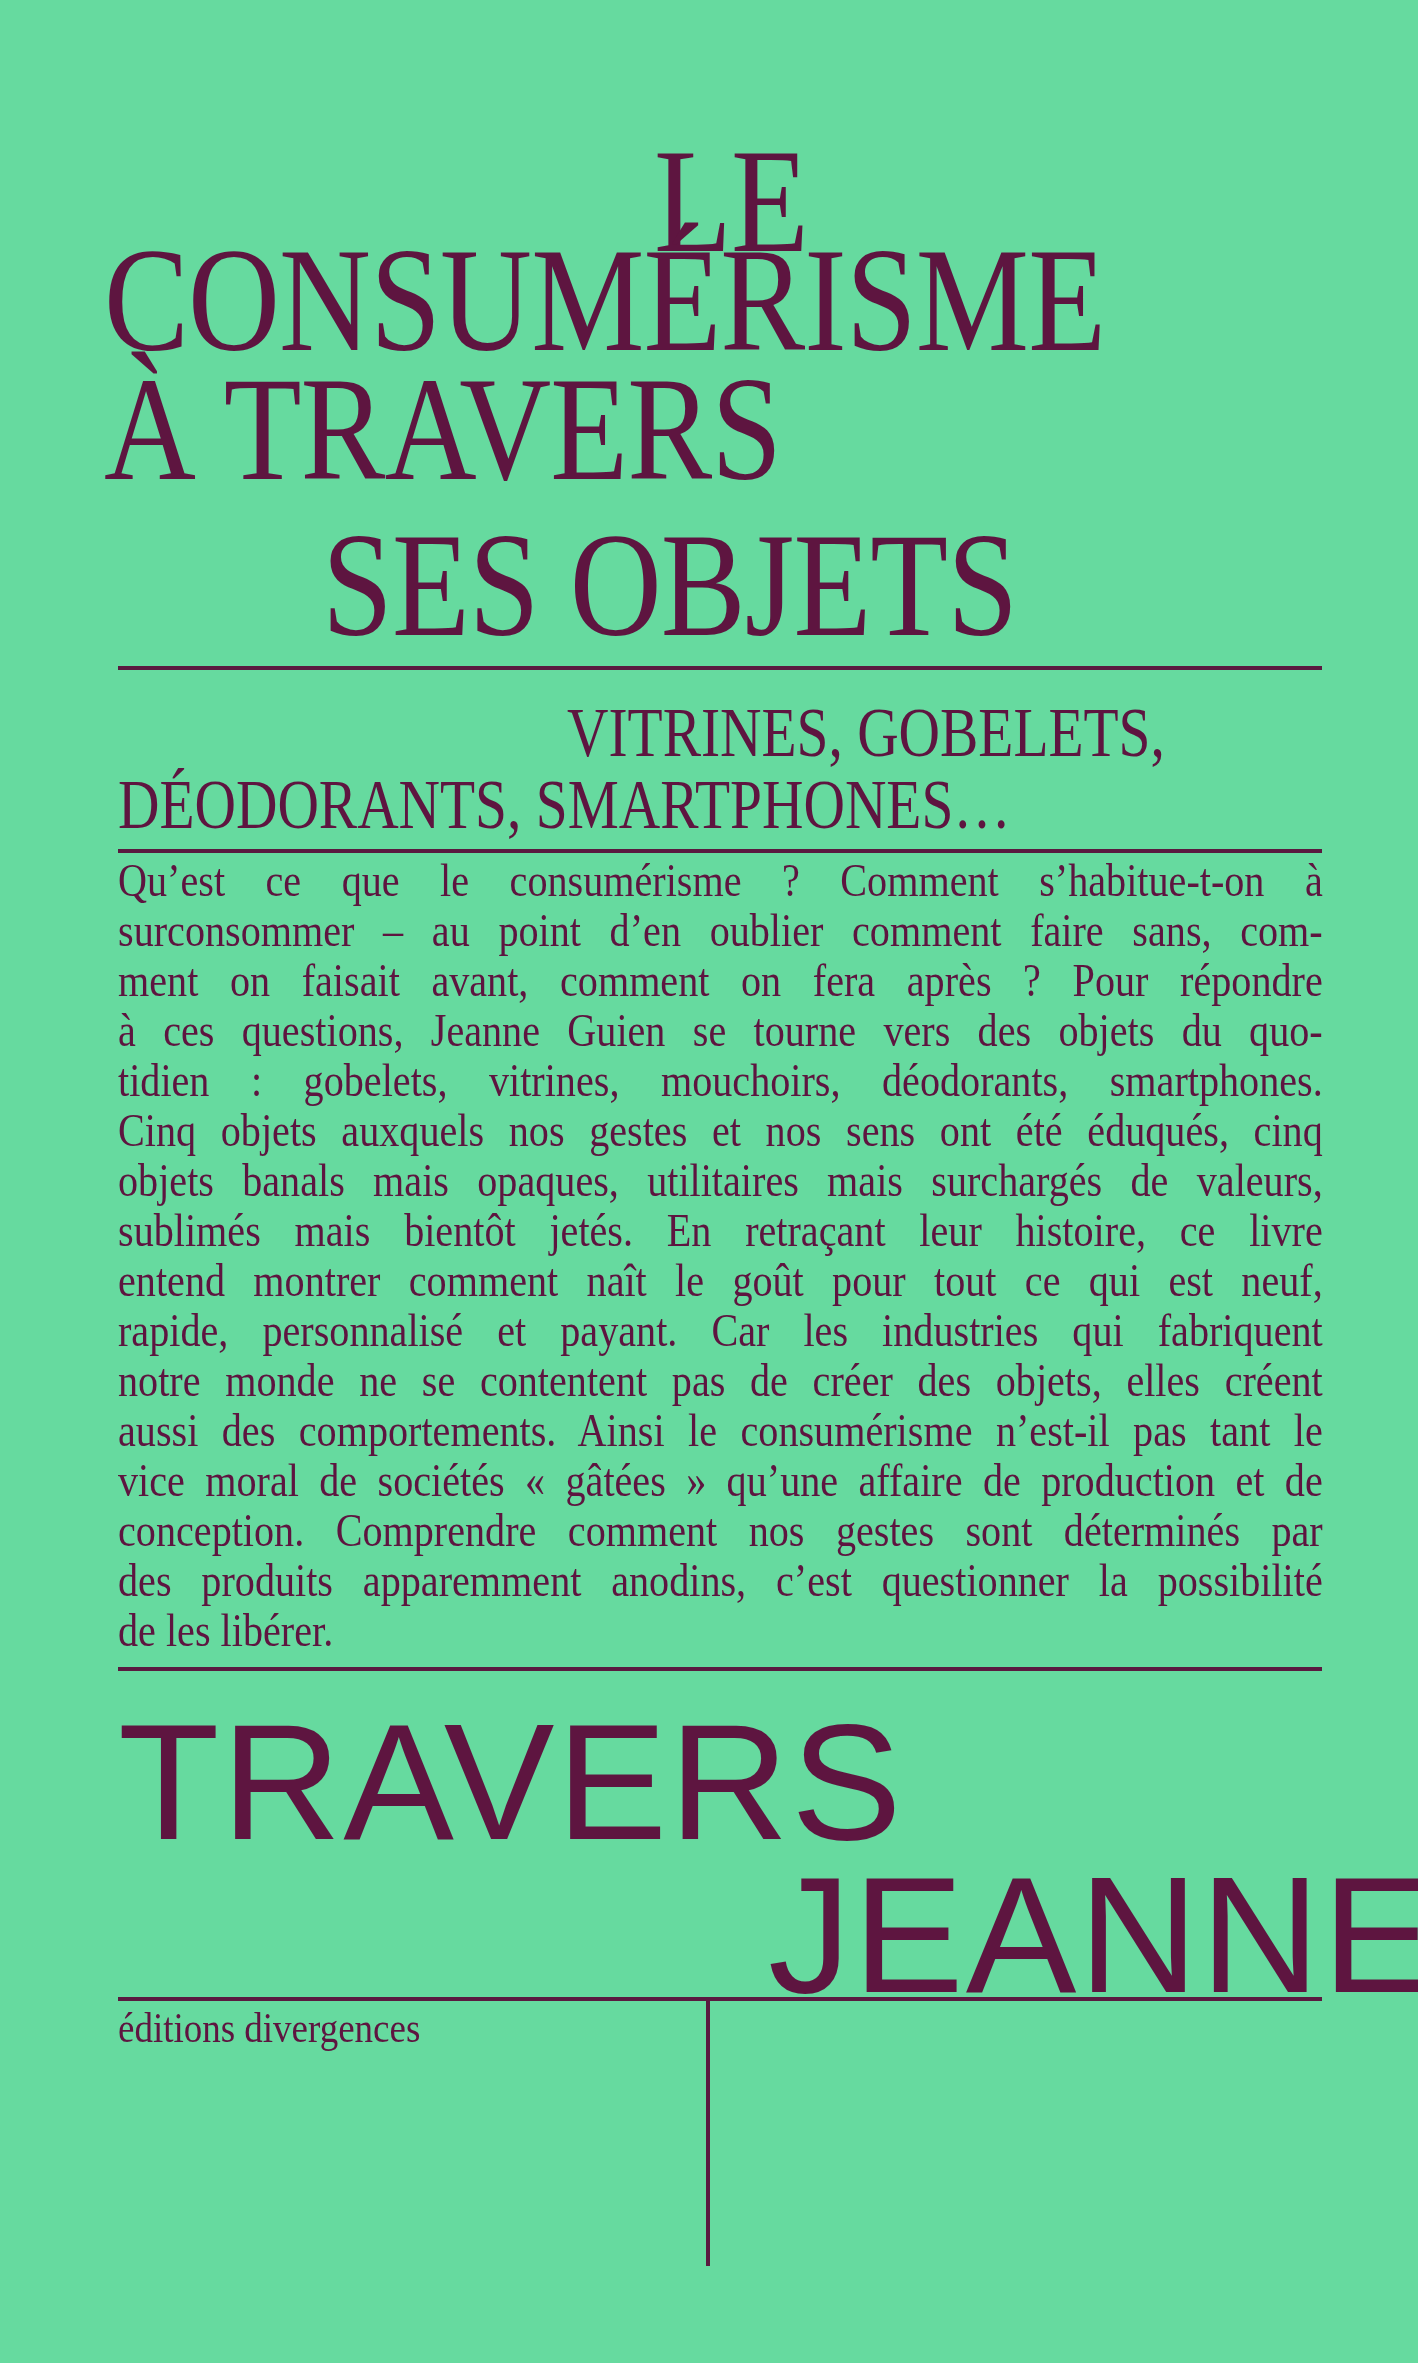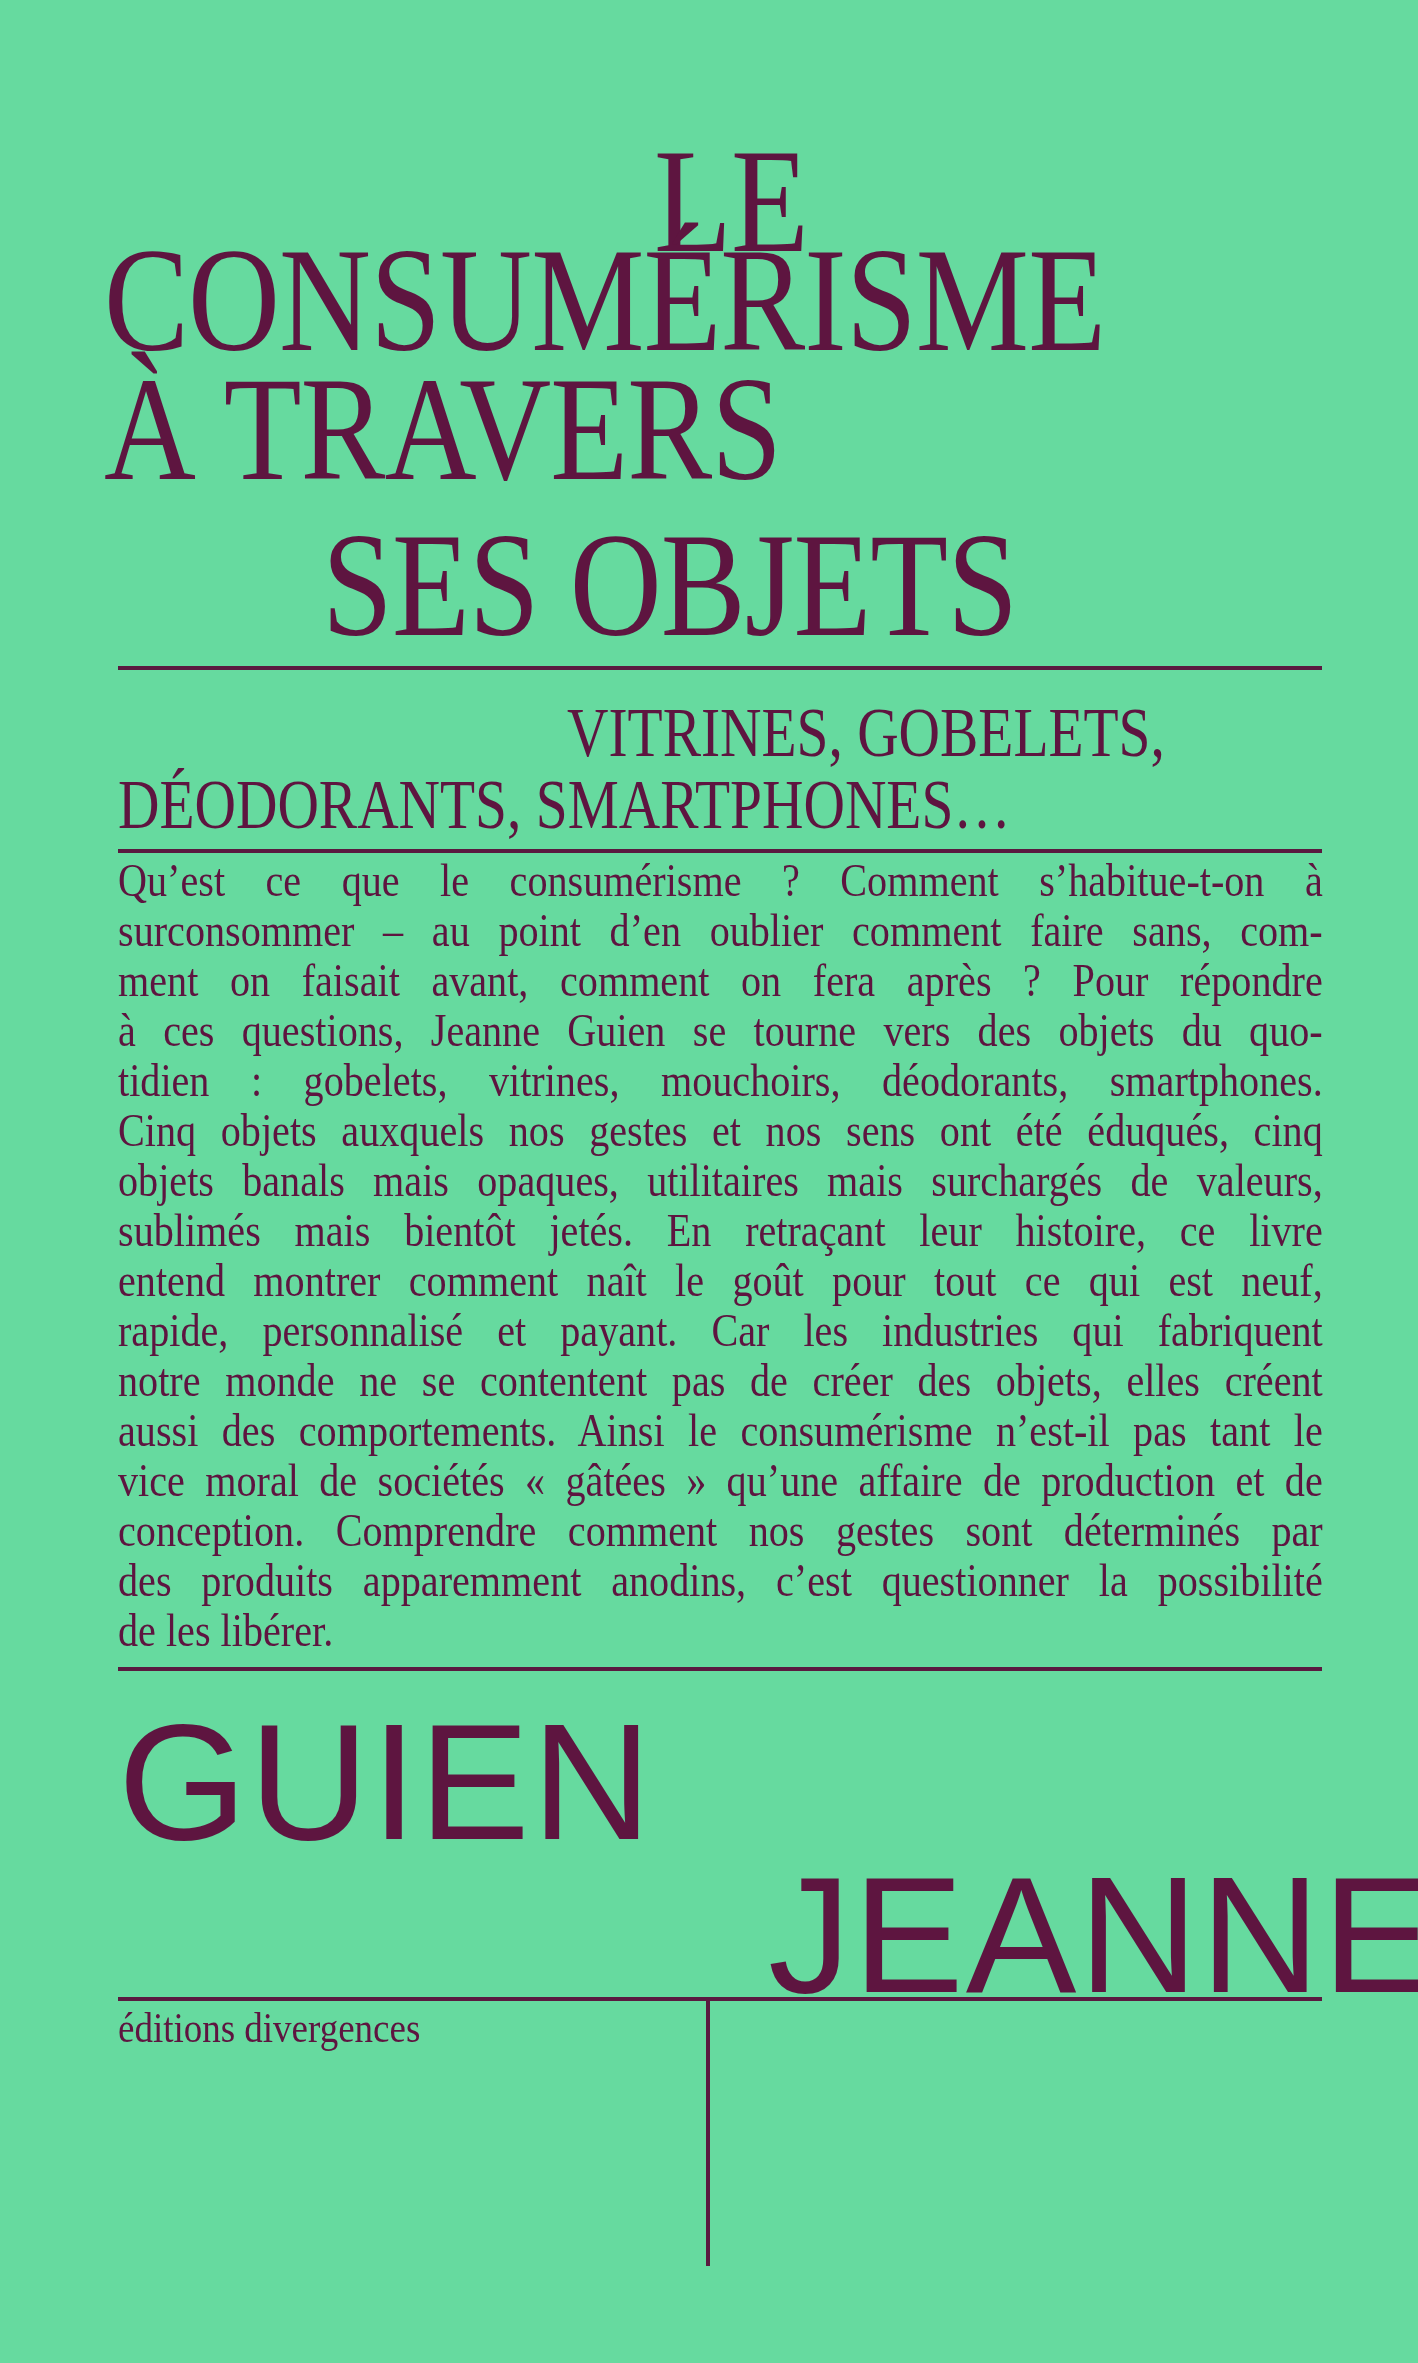--- a/index.html
+++ b/index.html
@@ -72,21 +72,21 @@
     <span class="body-line">aussi des comportements. Ainsi le consumérisme n’est-il pas tant le</span>
     <span class="body-line">vice moral de sociétés « gâtées » qu’une affaire de production et de</span>
     <span class="body-line">conception. Comprendre comment nos gestes sont déterminés par</span>
     <span class="body-line">des produits apparemment anodins, c’est questionner la possibilité</span>
     <span class="body-line last">de les libérer.</span>
   </div>
 
   <div class="rule" style="top:1667px;"></div>
 
   <div>
-    <div class="author-line sans" style="left:118px; top:1699px;">GUIEN</div>
+    <div class="author-line sans" style="left:118px; top:1699px;">TRAVERS</div>
     <div class="author-line sans" style="left:768px; top:1852px;">JEANNE</div>
   </div>
 
   <div class="rule" style="top:1997px;"></div>
   <div class="vline"></div>
 
   <div class="publisher serif">éditions divergences</div>
 
 </div>
 

